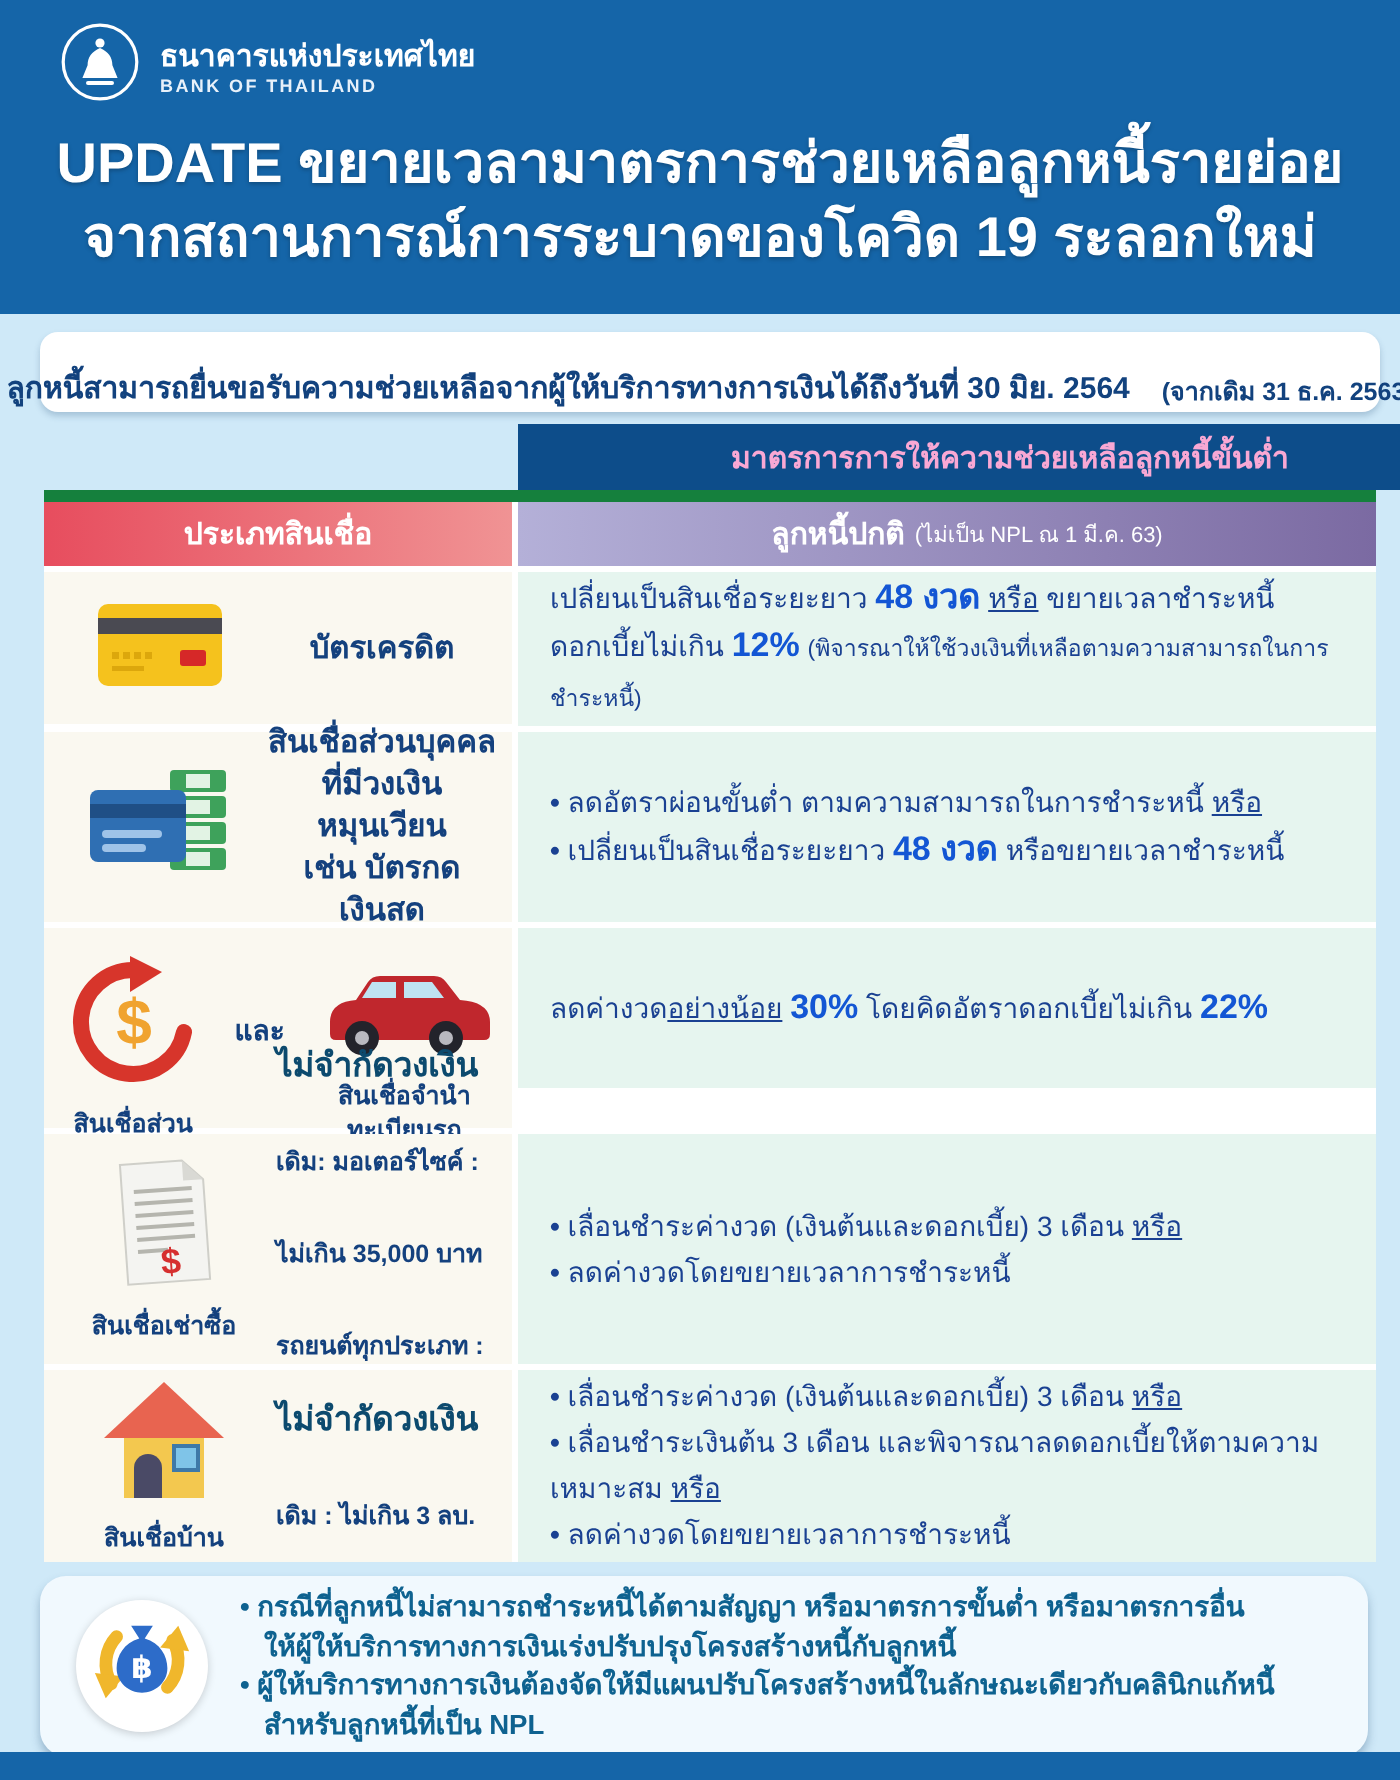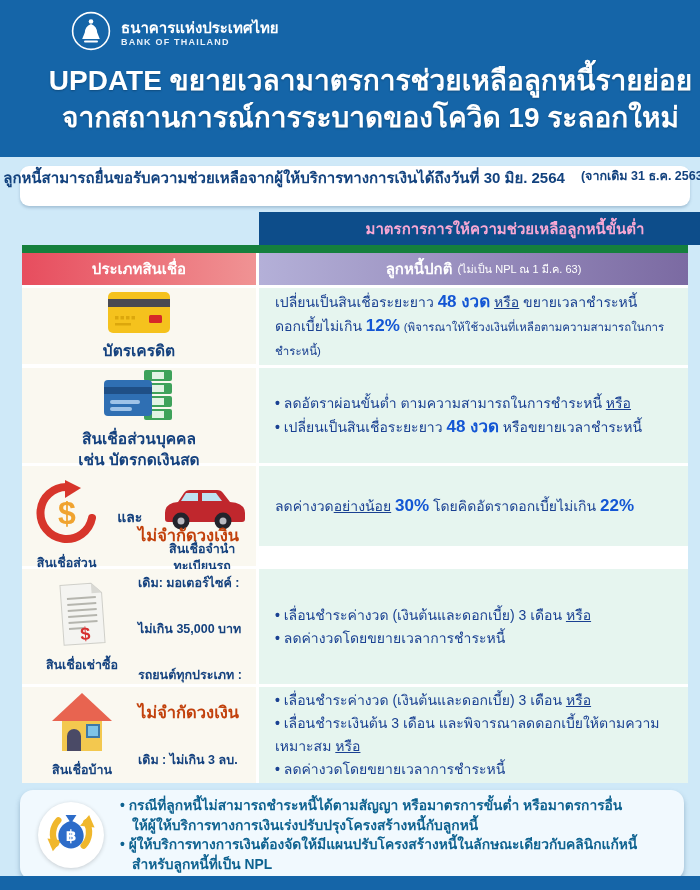--- a/index.html
+++ b/index.html
@@ -2,73 +2,73 @@
 <html><head>
 <meta charset="utf-8">
 <style>
   * { margin:0; padding:0; box-sizing:border-box; }
   html,body { background:#9db8cc; }
   body { font-family:"Liberation Sans","DejaVu Sans",sans-serif; }
   .page { position:relative; width:700px; height:890px; margin:0 auto;
           background:#cfe9f8; overflow:hidden; }
 
   
-  .topbar { height:157px; background:#1565a8; padding-top:11px;padding-left:41px; }
+  .topbar { height:157px; background:#1565a8; padding-top:11px; }
   .logo-row { display:flex; align-items:center; gap:10px; margin-left:30px; }
   .brand-th { color:#fff; font-weight:bold; font-size:15px; line-height:18px; }
   .brand-en { color:#e8f1fa; font-size:9px; letter-spacing:1.2px; font-weight:bold; }
   .main-title { margin-top:7px; text-align:center; color:#fff; font-weight:bold;
                 font-size:28px; line-height:37px; text-shadow:0 1px 2px rgba(0,0,0,.25); }
 
   
   .notice { margin:9px 10px 0 20px; height:40px; background:#fff; border-radius:9px;
-            display:flex; align-items:flex-start; justify-content:center; gap:16px;
+            display:flex; align-items:flex-end; justify-content:center; gap:16px;
             box-shadow:0 2px 3px rgba(40,80,120,.25); color:#12427e; font-weight:bold;
             font-size:15px; white-space:nowrap; }
   .notice .note { font-size:12.5px; }
 
   
   .tbl-wrap { margin:6px 12px 0 22px; width:666px; }
   .measures-header { margin-left:237px; width:492px; height:33px; background:#0d4d8a;
             color:#f9a8d4; font-weight:bold; font-size:15px; display:flex;
             align-items:center; justify-content:center; }
   .tbl { display:grid; grid-template-columns:234px 429px; gap:3px; background:#fff;
-         margin-top:0; border-top:8px solid #15803d; }
+         margin-top:0; border-top:6px solid #15803d; }
   .cell { display:flex; }
   .col1-header { background:linear-gradient(90deg,#e74d5e,#f09394); height:32px;
          align-items:center; justify-content:center; color:#fff; font-weight:bold; font-size:15px; }
   .col2-header { background:linear-gradient(90deg,#b4b0d8,#7b6aa2); height:32px;
          align-items:center; justify-content:center; color:#fff; gap:5px;padding-left:20px; }
   .col2-header .h { font-weight:bold; font-size:15px; }
   .col2-header .n { font-size:11px; }
   .left-cell  { background:#faf8f0; }
   .right-cell { background:#e6f5ef; flex-direction:column; justify-content:center;
                 padding:6px 10px 6px 16px; }
   .mline { color:#1a4192; font-size:14px; line-height:23px; }
   .mline .bullet { font-weight:bold; }
   .mline.indent { padding-left:11px; }
   .mline .hl { color:#1356d4; font-weight:bold; font-size:17px; }
   .mline .u  { text-decoration:underline; }
   .mline .sm { font-size:11.5px; }
 
   
-  .lay-simple { flex-direction:column; align-items:center; width:100%; padding:0 6px; }
+  .lay-simple { align-items:center; width:100%; padding:0 6px; }
   .lay-simple .iconbox { width:104px; display:flex; justify-content:center; }
   .lay-simple .lbl { flex:1; text-align:center; color:#14417e; font-weight:bold;
                      font-size:15.5px; line-height:21px; }
   .lay-dual { flex-direction:row; align-items:flex-start; justify-content:center;
               width:100%; padding-top:14px; gap:6px; }
   .grp { display:flex; flex-direction:column; align-items:center; }
   .cap { color:#14417e; font-weight:bold; font-size:12.5px; line-height:17px;
          text-align:center; margin-top:5px; }
   .conj { color:#14417e; font-weight:bold; font-size:14px; margin-top:26px; }
   .lay-limit { flex-direction:row; align-items:center; width:100%; padding:0 4px 0 12px; }
   .lay-limit .grp { width:96px; flex:none; }
   .limitbox { flex:1; padding-left:8px; }
-  .limit-title { color:#c2410c; font-weight:bold; font-size:16.5px; line-height:22px; }
+  .limit-title { color:#0c4a6e; font-weight:bold; font-size:16.5px; line-height:22px; }
   .limit-line  { color:#14417e; font-weight:bold; font-size:12.5px; line-height:18px;margin-top:28px; }
 
   
   .footer-card { margin:7px 14px 0 20px; width:664px; height:90px; background:#f1f9fe;
                  border-radius:13px; box-shadow:0 3px 5px rgba(40,80,120,.35);
                  display:flex; align-items:center; padding:0 14px 0 18px; gap:16px; }
   .fb-iconwrap { flex:none; width:66px; height:66px; border-radius:50%; background:#fff;
                  box-shadow:0 1px 4px rgba(0,0,0,.18); display:flex; align-items:center;
                  justify-content:center; }
   .fb-text { flex:1; }
@@ -158,20 +158,21 @@
                     <rect x="50" y="43" width="12" height="7" fill="#e2f3e4"></rect>
                   </g>
                   <rect x="2" y="12" width="48" height="36" rx="4" fill="#2f6fb3"></rect>
                   <rect x="2" y="19" width="48" height="7" fill="#1f4f86"></rect>
                   <rect x="8" y="32" width="30" height="4" rx="2" fill="#9fc3e8"></rect>
                   <rect x="8" y="39" width="22" height="4" rx="2" fill="#9fc3e8"></rect>
                 </svg></span>
             </div>
             <div class="lbl">
               <div>สินเชื่อส่วนบุคคล</div>
+              <div>ที่มีวงเงินหมุนเวียน</div>
               <div>เช่น บัตรกดเงินสด</div>
             </div>
           </div>
         </div>
         <div class="cell right-cell" style="height: 95px;">
           <div class="mline"><span class="bullet">• </span><span>ลดอัตราผ่อนขั้นต่ำ ตามความสามารถในการชำระหนี้ </span><span class="u">หรือ</span></div>
           <div class="mline"><span class="bullet">• </span><span>เปลี่ยนเป็นสินเชื่อระยะยาว </span><span class="hl">48 งวด</span><span> หรือขยายเวลาชำระหนี้</span></div>
         </div>
         <div class="cell left-cell" style="height: 100px;">
           <div class="cell lay-dual">

